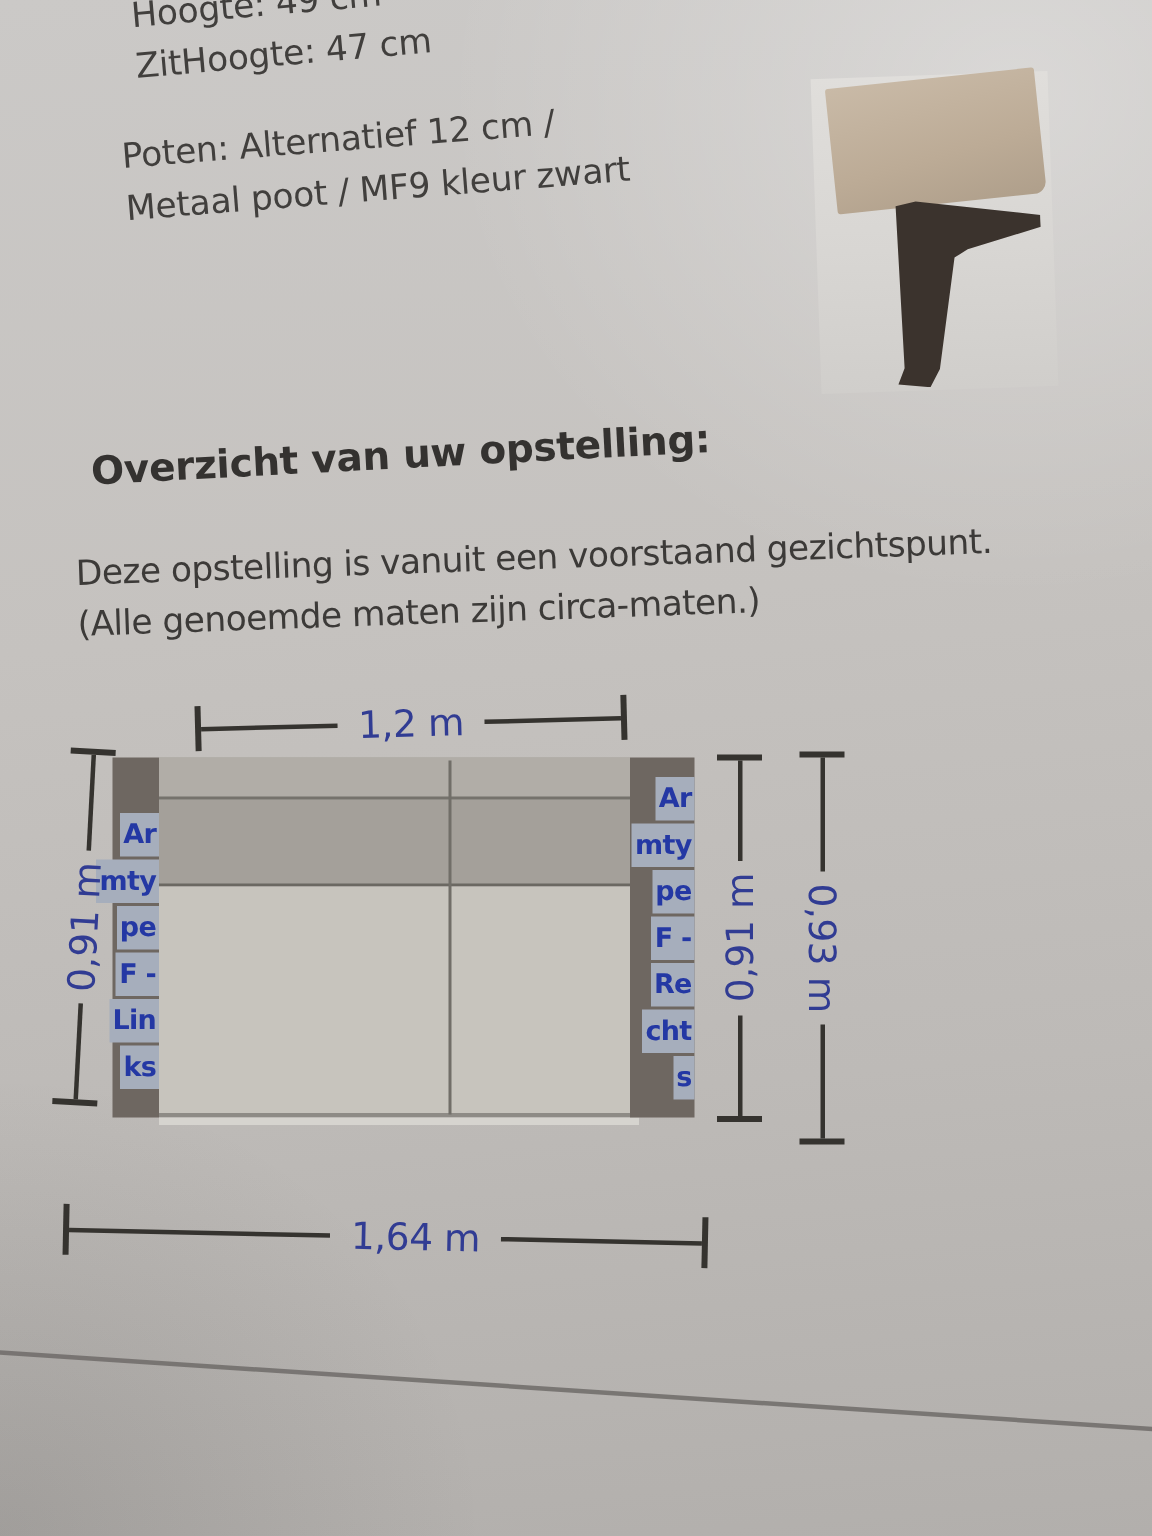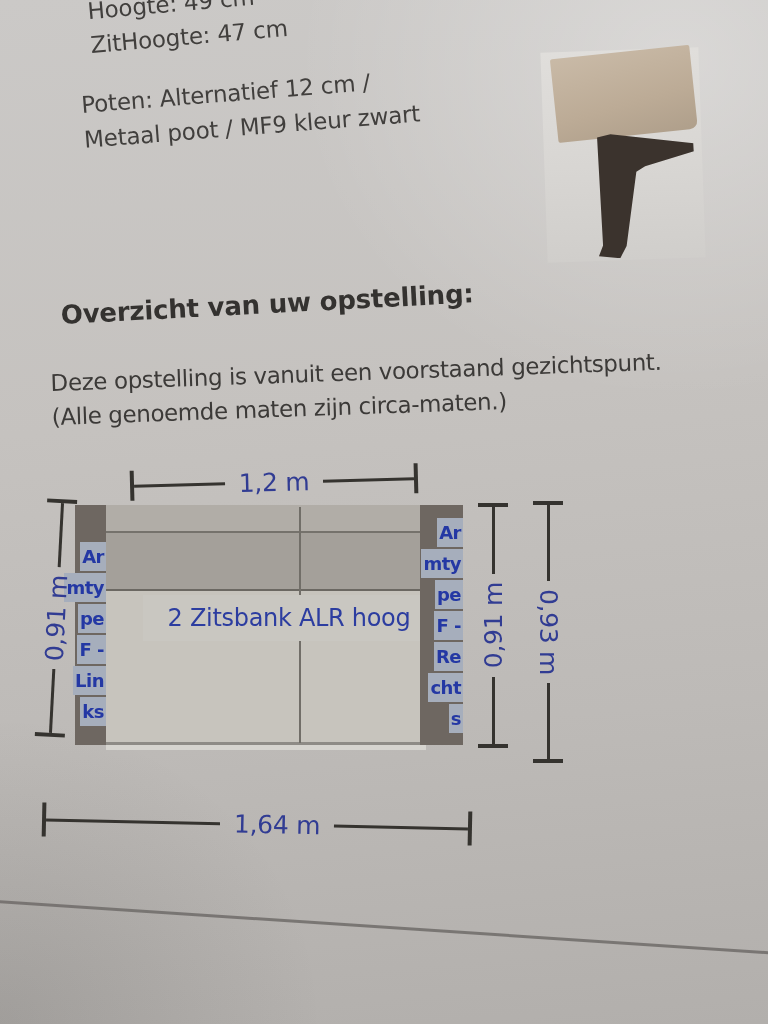--- a/index.html
+++ b/index.html
@@ -115,23 +115,20 @@
       <div class="vbar"></div>
     </div>
 
     <div class="sofa">
       <div class="sofa-body">
         <div class="backrest">
           <div class="backrest-top"></div>
         </div>
         <div class="seat"></div>
         <div class="seam"></div>
-        <div class="sofa-label">
-          <span>2 Zitsbank ALR hoog</span>
-        </div>
       </div>
       <div class="arm arm-left">
         <span class="armline">Ar</span>
         <span class="armline">mty</span>
         <span class="armline">pe</span>
         <span class="armline">F -</span>
         <span class="armline">Lin</span>
         <span class="armline">ks</span>
       </div>
       <div class="arm arm-right">

